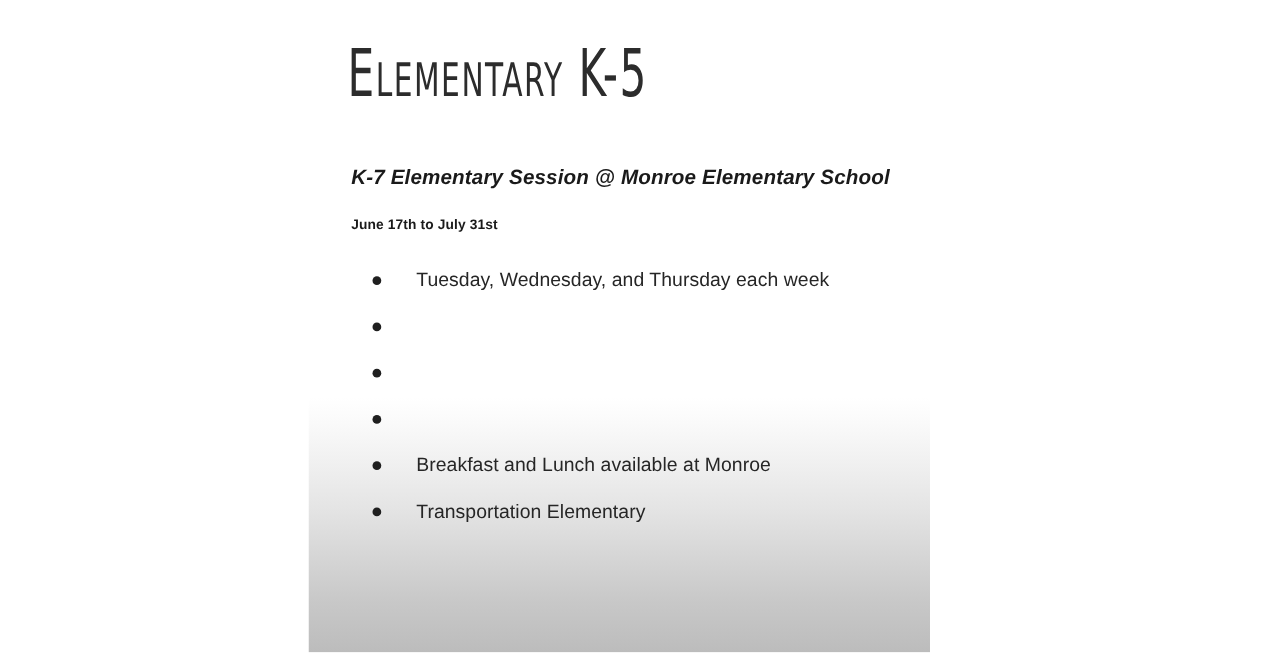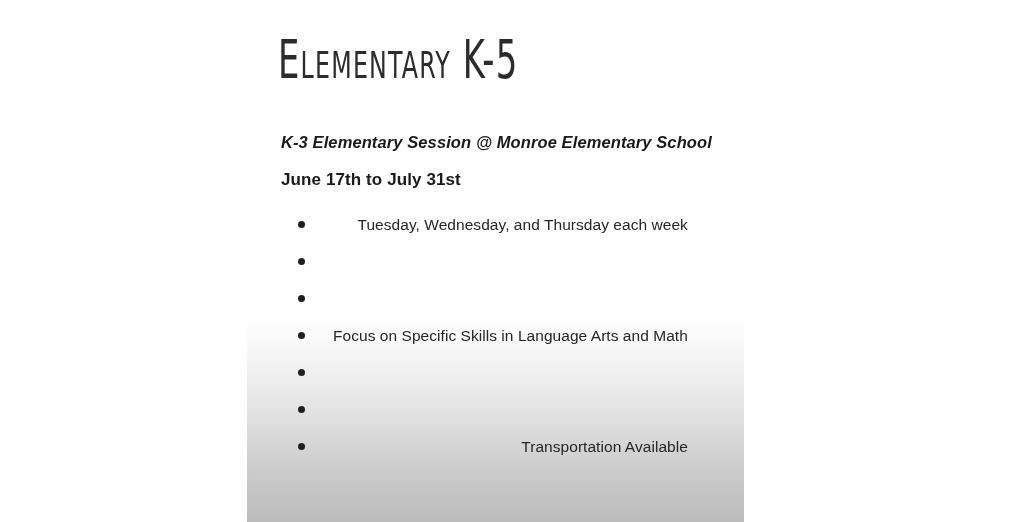--- a/index.html
+++ b/index.html
@@ -79,21 +79,21 @@
     font-style: italic;
     color: #1a1a1a;
     letter-spacing: 0.1px;
     white-space: nowrap;
   }
 
   #date-line {
     position: absolute;
     left: 281px;
     top: 169px;
-    font-size: 17px;
+    font-size: 11px;
     line-height: 22px;
     font-weight: bold;
     font-style: normal;
     color: #1a1a1a;
     letter-spacing: 0.1px;
     white-space: nowrap;
   }
 
   
   #bullet-list {
@@ -104,21 +104,20 @@
     margin: 0;
     padding: 0;
   }
 
   #bullet-list .bullet-item {
     position: relative;
     height: 37px;
     padding-left: 37px;
     display: flex;
     align-items: center;
-    justify-content: flex-end;
   }
 
   #bullet-list .bullet-marker {
     position: absolute;
     left: 2px;
     top: 50%;
     width: 7px;
     height: 7px;
     margin-top: -3.5px;
     border-radius: 50%;
@@ -138,45 +137,42 @@
 <body>
 
 <div id="slide">
 
   <div id="gradient-panel"></div>
 
   <div id="content">
 
     <div id="title">Elementary K-5</div>
 
-    <div id="session-line">K-3 Elementary Session @ Monroe Elementary School</div>
+    <div id="session-line">K-7 Elementary Session @ Monroe Elementary School</div>
 
     <div id="date-line">June 17th to July 31st</div>
 
     <ul id="bullet-list">
       <li class="bullet-item">
         <span class="bullet-marker"></span>
         <span class="bullet-text">Tuesday, Wednesday, and Thursday each week</span>
       </li>
       <li class="bullet-item">
         <span class="bullet-marker"></span>
       </li>
       <li class="bullet-item">
         <span class="bullet-marker"></span>
       </li>
       <li class="bullet-item">
         <span class="bullet-marker"></span>
-        <span class="bullet-text">Focus on Specific Skills in Language Arts and Math</span>
       </li>
       <li class="bullet-item">
         <span class="bullet-marker"></span>
+        <span class="bullet-text">Breakfast and Lunch available at Monroe</span>
       </li>
       <li class="bullet-item">
         <span class="bullet-marker"></span>
-      </li>
-      <li class="bullet-item">
-        <span class="bullet-marker"></span>
-        <span class="bullet-text">Transportation Available</span>
+        <span class="bullet-text">Transportation Elementary</span>
       </li>
     </ul>
 
   </div>
 </div>
 
 </body></html>

